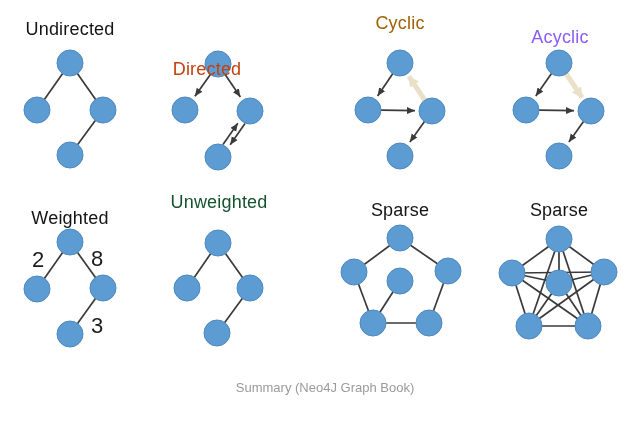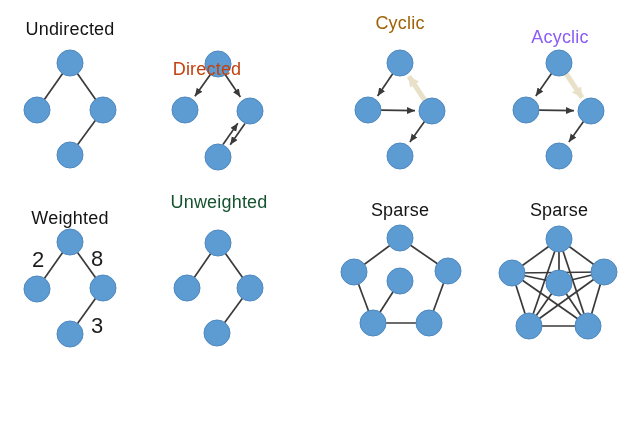--- a/index.html
+++ b/index.html
@@ -161,13 +161,14 @@
   <div id="titles-layer">
       <div class="graph-title" style="left: 70px; top: 19px; color: rgb(20, 20, 20);">Undirected</div>
       <div class="graph-title" style="left: 207px; top: 13px; color: #c2410c; margin-top: 46px;">Directed</div>
       <div class="graph-title" style="left: 400px; top: 13px; color: #a16207;">Cyclic</div>
       <div class="graph-title" style="left: 560px; top: 27px; color: #8b5cf6;">Acyclic</div>
       <div class="graph-title" style="left: 70px; top: 200px; color: rgb(20, 20, 20); margin-top: 8px;">Weighted</div>
       <div class="graph-title" style="left: 219px; top: 192px; color: #14532d;">Unweighted</div>
       <div class="graph-title" style="left: 400px; top: 200px; color: rgb(20, 20, 20); text-align: center;">Sparse</div>
       <div class="graph-title" style="left: 559px; top: 200px; color: rgb(20, 20, 20);">Sparse</div>
     </div>
+  <div class="figure-caption">Summary (Neo4J Graph Book)</div>
 </div>
 
 </body></html>

